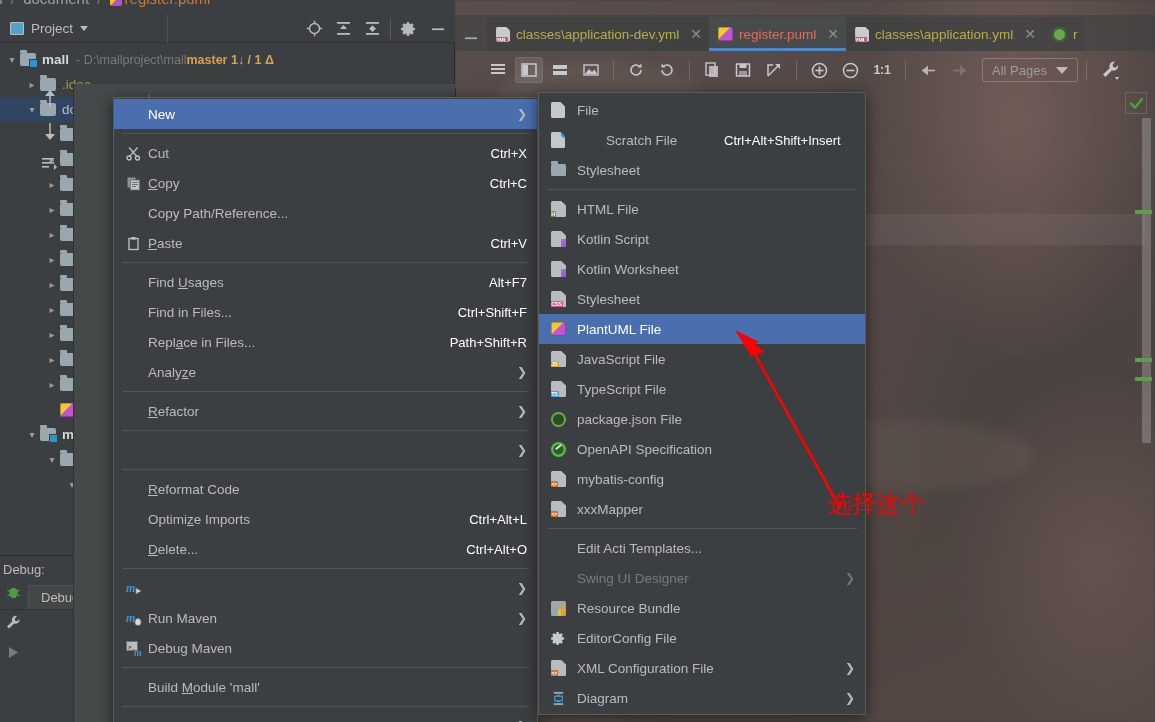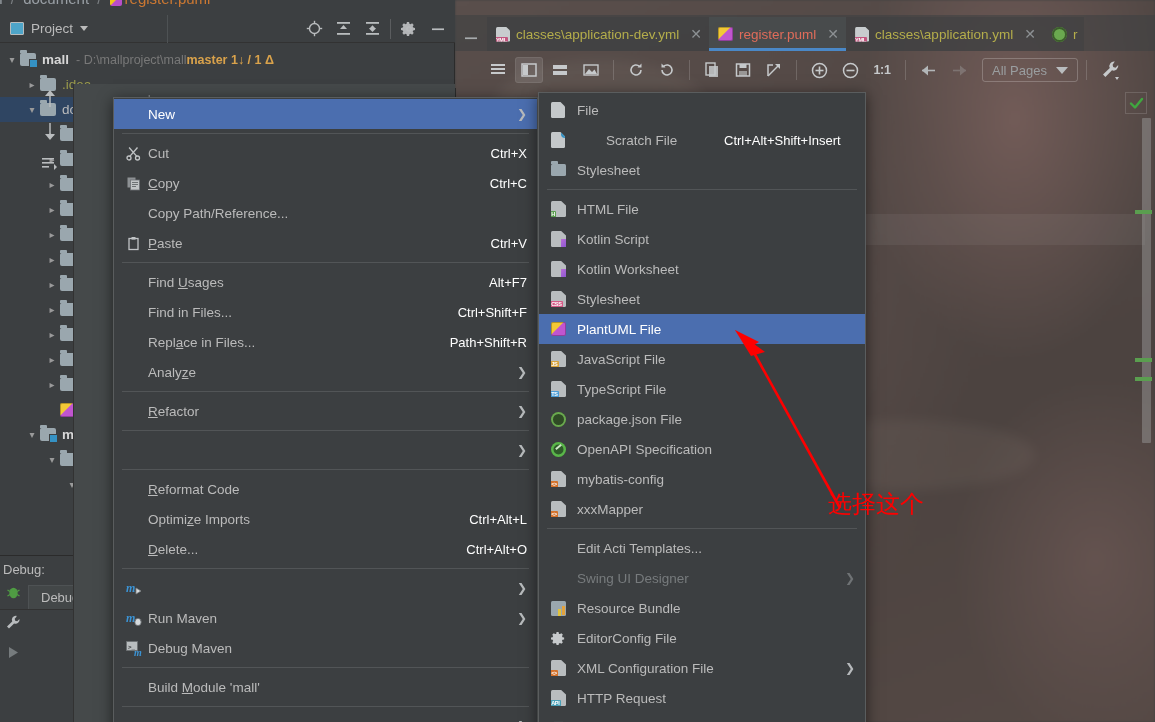--- a/index.html
+++ b/index.html
@@ -942,28 +942,20 @@
       <span class="sm-ic">
           <span class="fi xml">
             <span class="tag">&lt;&gt;</span>
           </span>
         </span>
       <span class="mi-lbl">XML Configuration File</span>
       <span class="mi-arrow">❯</span>
     </div>
     <div class="mi">
       <span class="sm-ic">
-          <span class="fi api">
-            <span class="tag">API</span>
-          </span>
-        </span>
-      <span class="mi-lbl">HTTP Request</span>
-    </div>
-    <div class="mi">
-      <span class="sm-ic">
         <svg class="ic-diagram" viewBox="0 0 16 16">
             <rect x="3" y="1" width="10" height="2" fill="#9fa4a7"></rect>
             <rect x="3" y="13" width="10" height="2" fill="#9fa4a7"></rect>
             <rect x="4" y="5.5" width="8" height="5" fill="none" stroke="#4a9cd6" stroke-width="1.3"></rect>
             <path d="M8 3.5 L10 5.5 L6 5.5 Z" fill="#4a9cd6"></path>
             <path d="M8 12.5 L10 10.5 L6 10.5 Z" fill="#4a9cd6"></path>
           </svg>
       </span>
       <span class="mi-lbl">Diagram</span>
       <span class="mi-arrow">❯</span>

